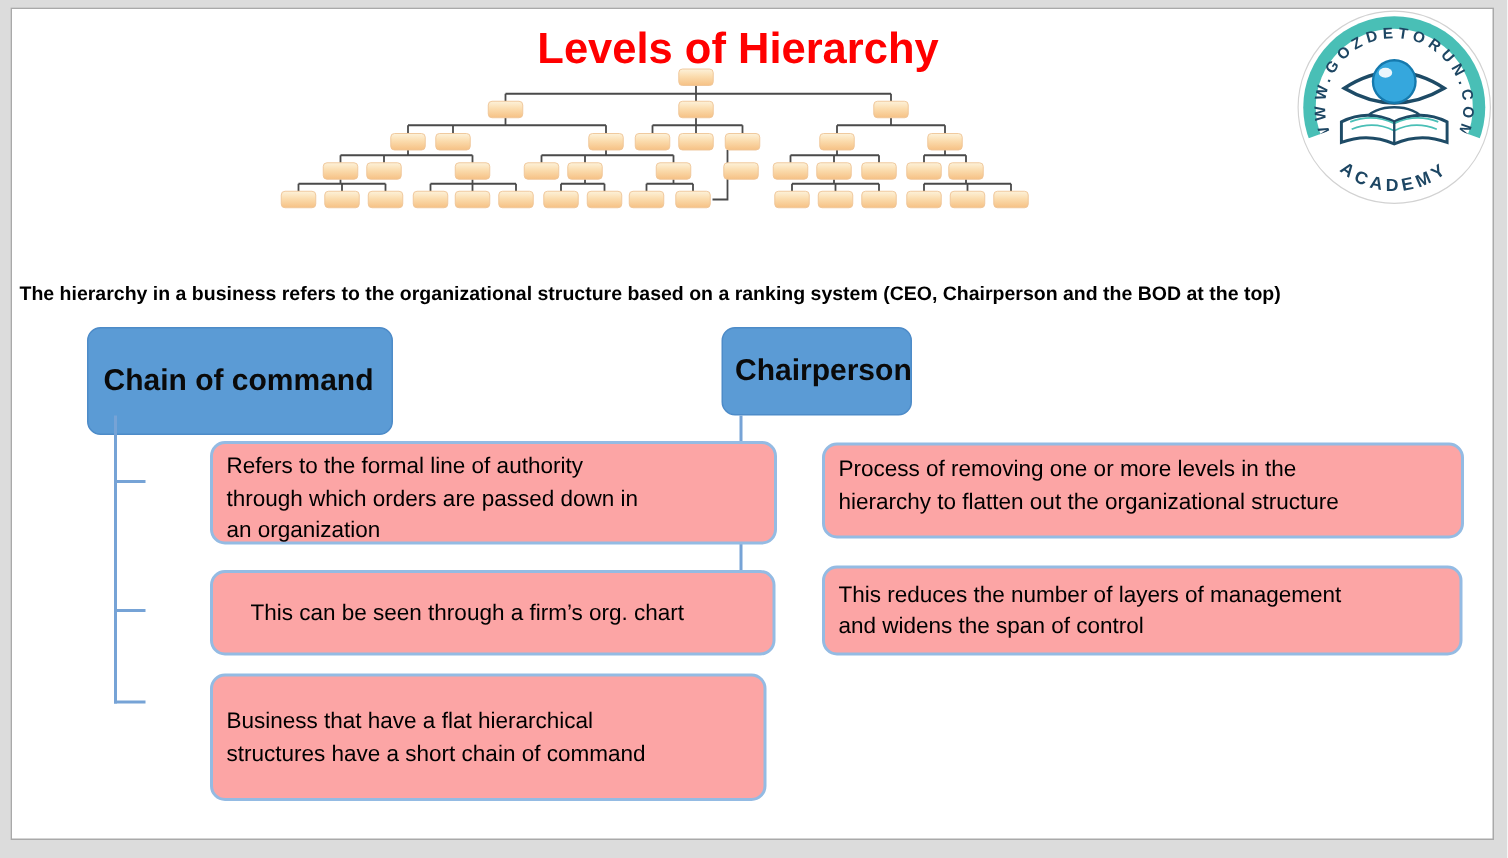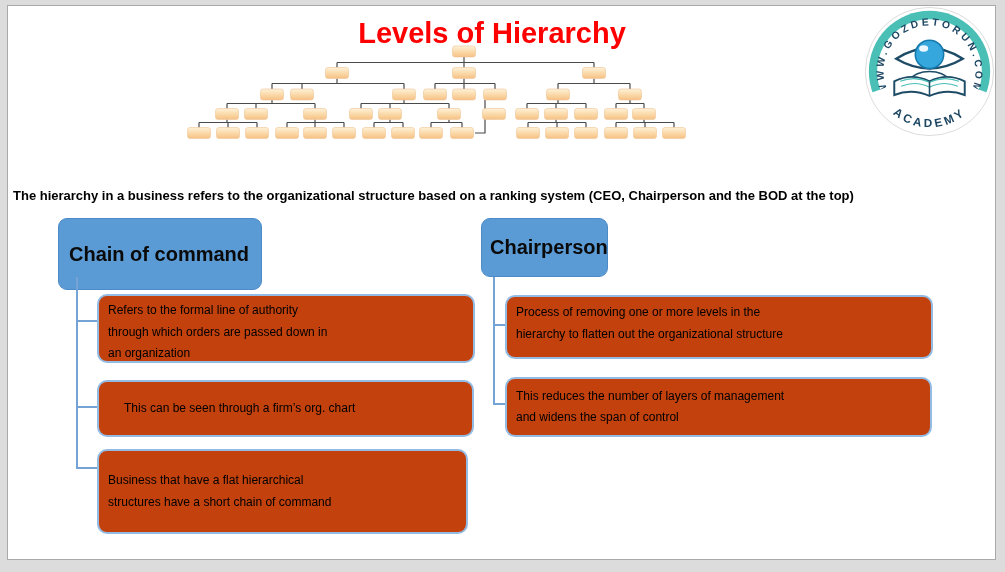--- a/index.html
+++ b/index.html
@@ -16,23 +16,23 @@
 
   .subtitle{position:absolute;left:13px;top:162px;width:985px;
             font-size:13px;font-weight:bold;color:#000;white-space:nowrap;letter-spacing:0px;margin-top:26px;}
 
   .hdr{position:absolute;background:#5b9bd5;border:1px solid #4d8bc8;border-radius:9px;
        display:flex;align-items:center;box-sizing:border-box;
        font-size:20px;font-weight:bold;color:#0a0a0a;}
   .hdr-chain{left:58px;top:218px;width:204px;height:72px;padding-left:10px;}
   .hdr-delay{left:481px;top:218px;width:127px;height:59px;padding-left:8px;}
 
-  .item{position:absolute;background:#c2410c;border:2px solid #94bbe3;border-radius:10px;
-        box-sizing:border-box;font-size:12px;color:#000;line-height:21.5px;
-        white-space:pre-line;}
+  .item{position:absolute;background:#fca5a5;border:2px solid #94bbe3;border-radius:10px;
+        box-sizing:border-box;font-size:15px;color:#000;line-height:21.5px;
+        white-space:pre-line;margin-left:43px;}
   .item.flexc{display:flex;align-items:center;}
   .it-c1{left:97px;top:294px;width:378px;height:69px;padding:4px 20px 0 9px;}
   .it-c2{left:97px;top:380px;width:377px;height:57px;padding:0 10px 0 25px;}
   .it-c3{left:97px;top:449px;width:371px;height:85px;padding:0 4px 0 9px;}
   .it-d1{left:505px;top:295px;width:428px;height:64px;padding:5px 28px 0 9px;}
   .it-d2{left:505px;top:377px;width:427px;height:60px;padding:0 10px 0 9px;}
 
   .conn{position:absolute;background:#76a3d6;}
 </style>
 </head>

